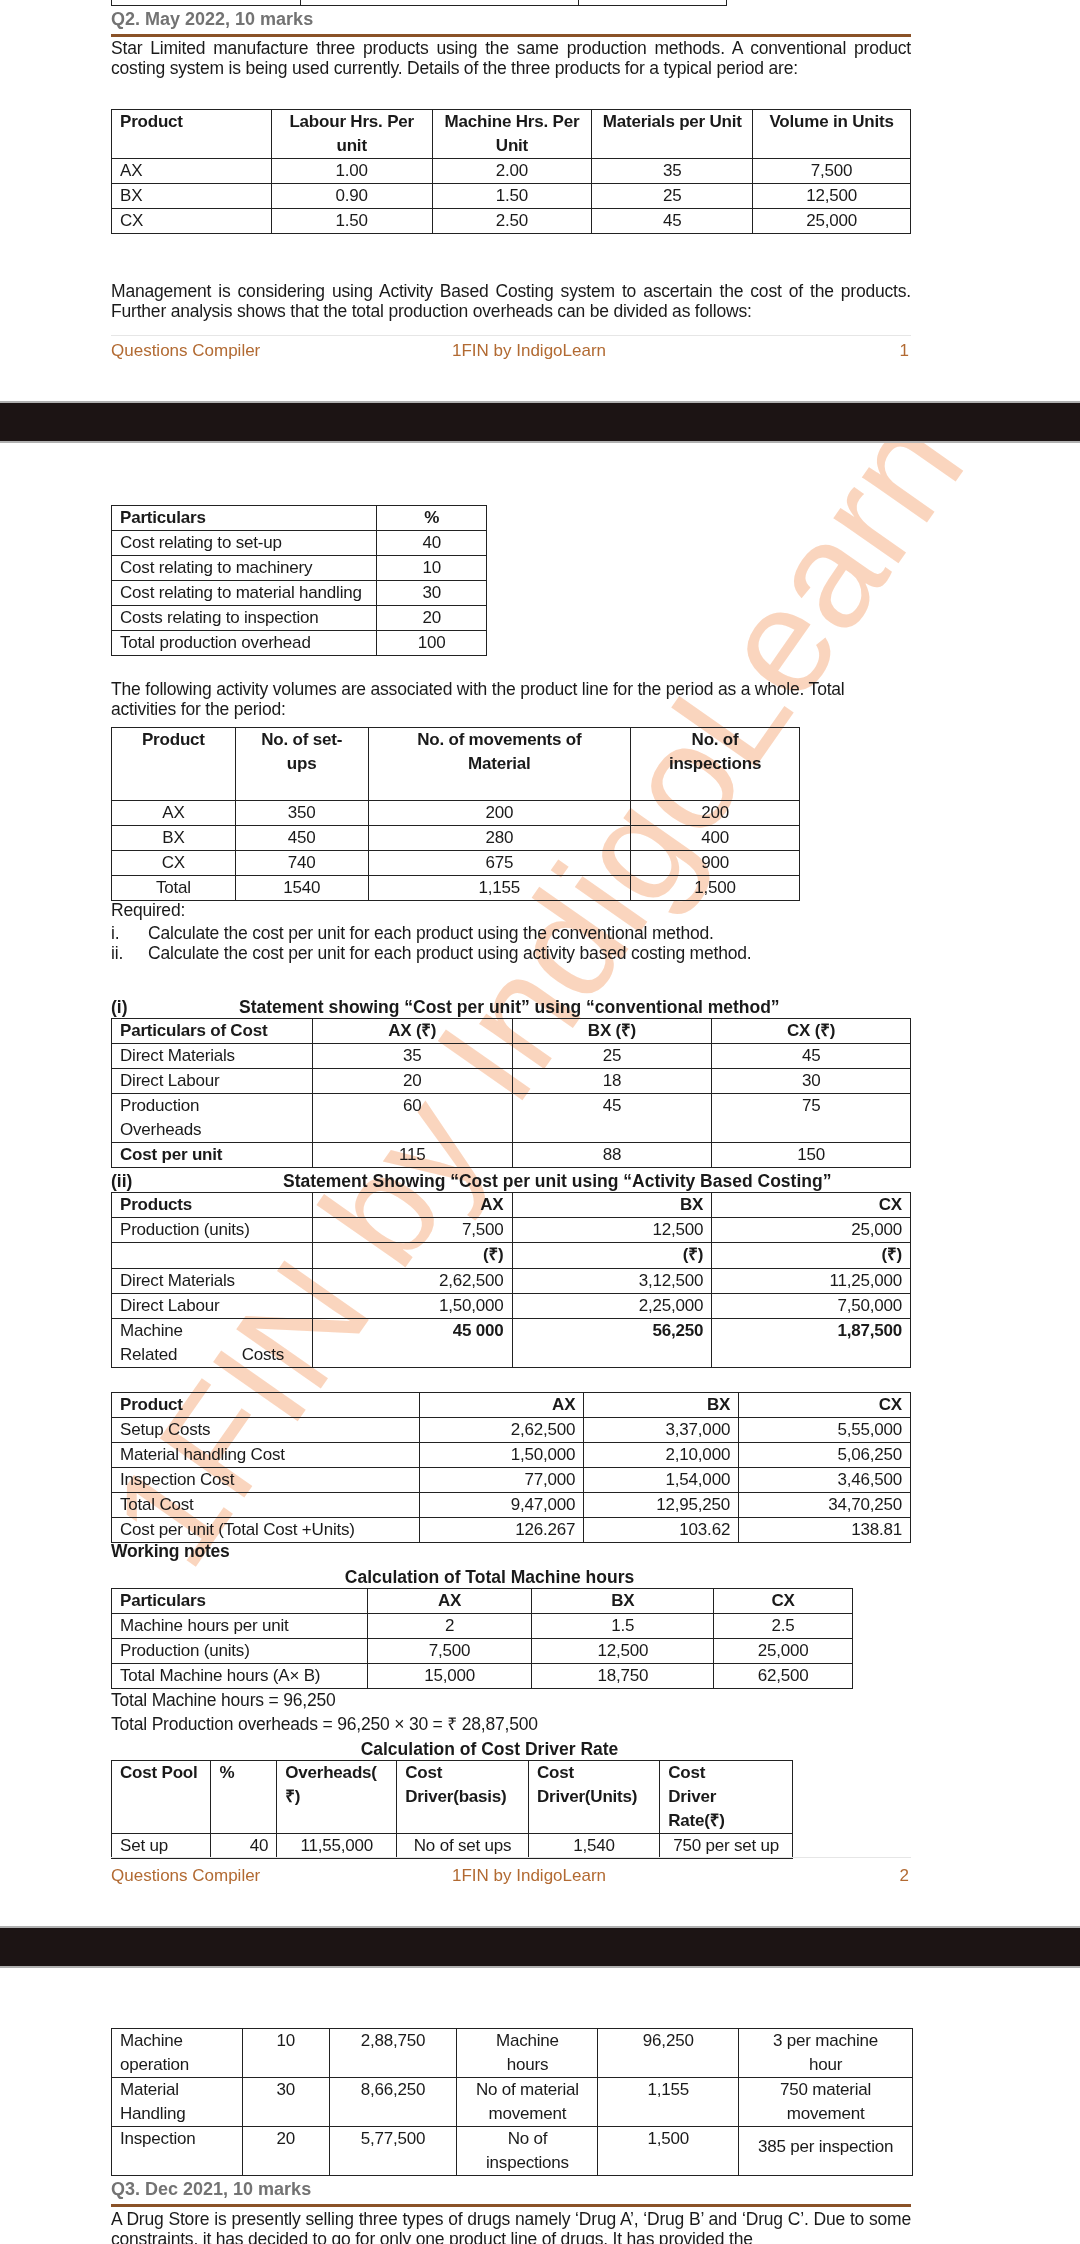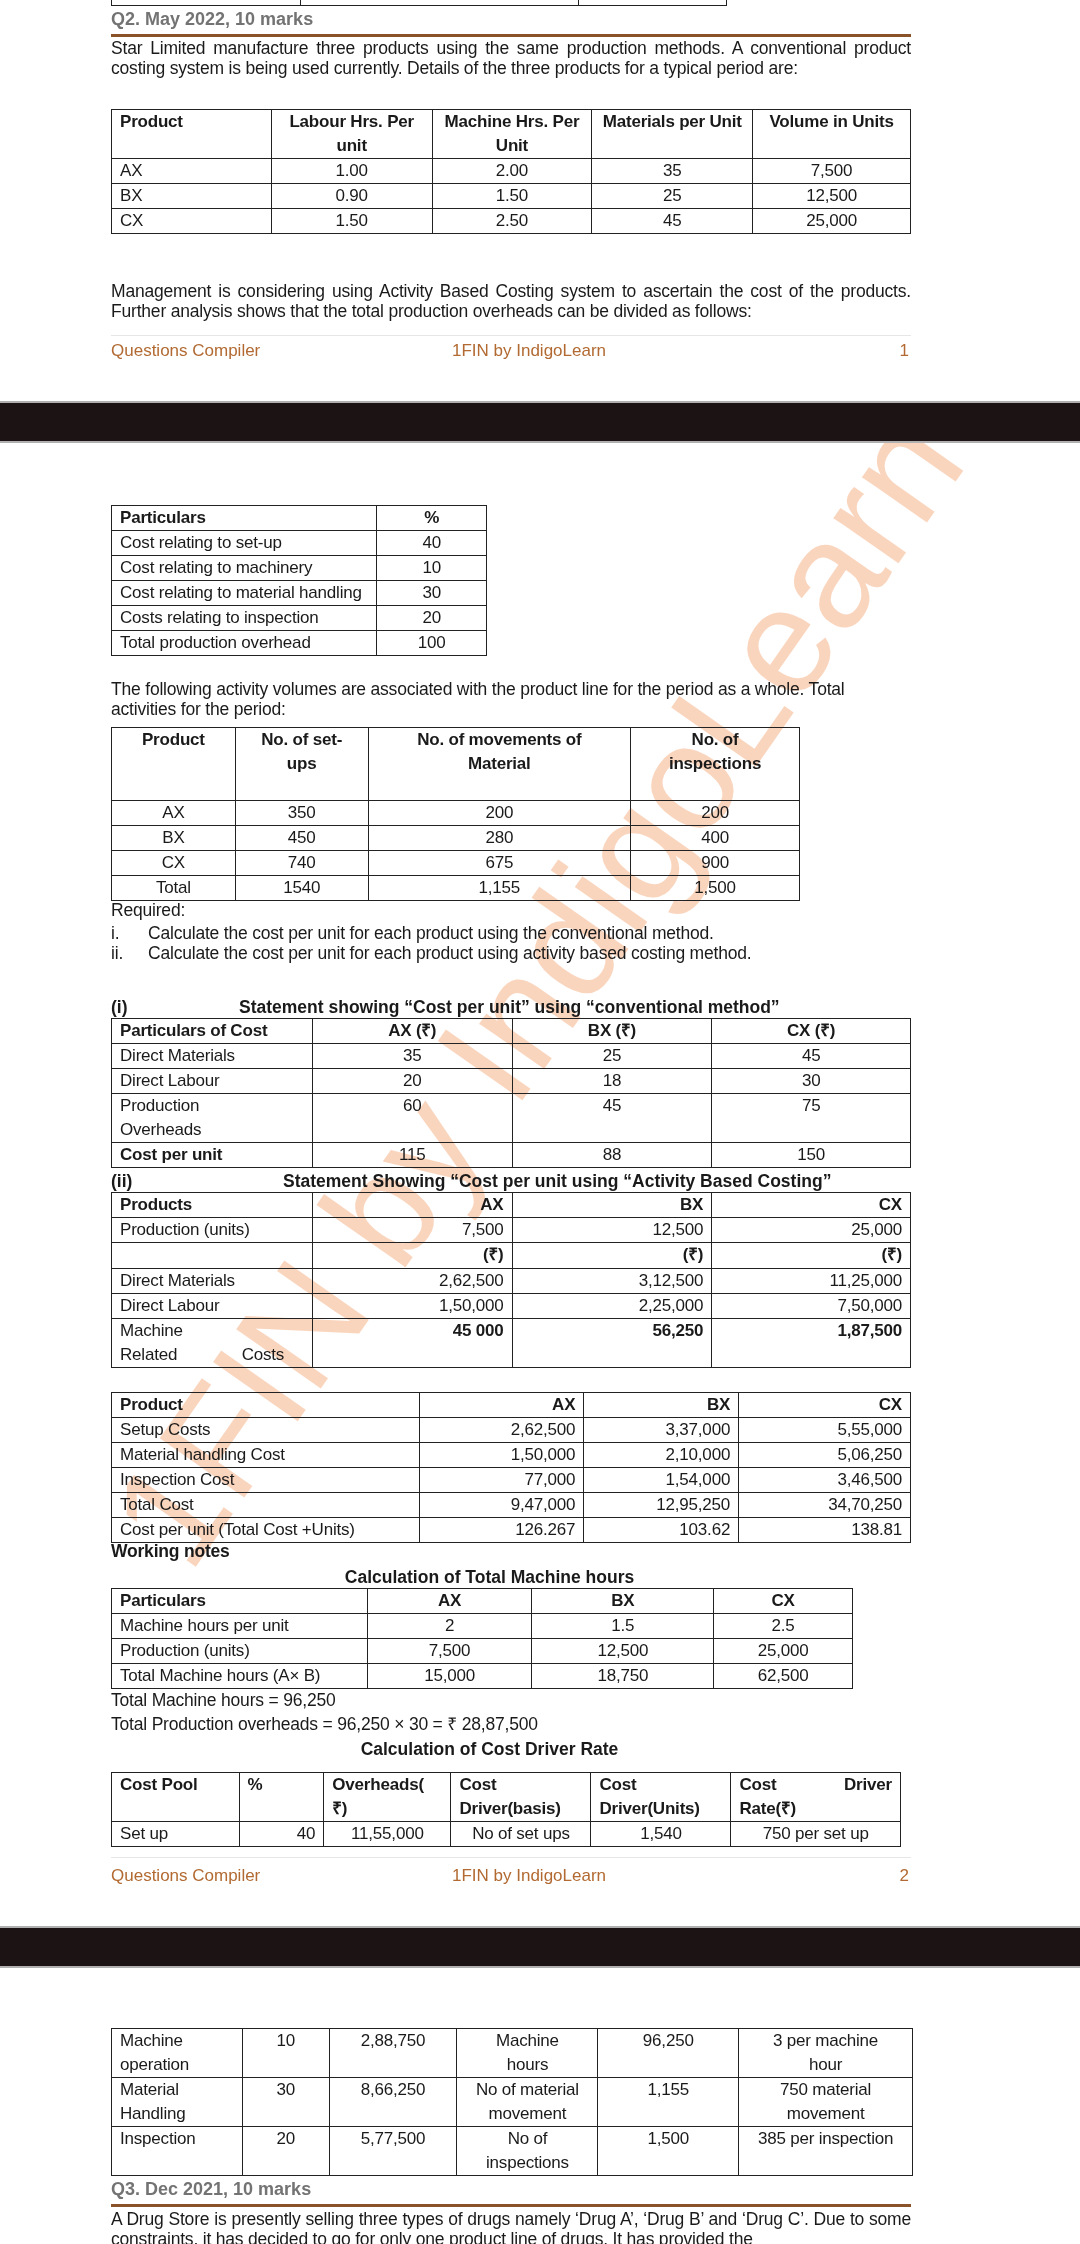--- a/index.html
+++ b/index.html
@@ -364,21 +364,21 @@
       <td class="c">18,750</td>
       <td class="c">62,500</td>
     </tr>
   </tbody>
     </table>
 
   <div class="abs content txt" style="top:1247px;">Total Machine hours = 96,250</div>
   <div class="abs content txt" style="top:1271px;">Total Production overheads = 96,250 × 30 = ₹ 28,87,500</div>
 
   <div class="abs cap" style="left:111px;width:757px;top:1295px;text-align:center;">Calculation of Cost Driver Rate</div>
-  <table class="abs" style="left:111px;top:1317px;width:790px;margin-top:12px;">
+  <table class="abs" style="left:111px;top:1317px;width:682px;">
     <colgroup>
         <col style="width:131px">
         <col style="width:87px">
         <col style="width:128px">
         <col style="width:141px">
         <col style="width:141px">
         <col style="width:174px">
       </colgroup>
     <tbody>
         <tr>
@@ -437,21 +437,21 @@
       <td class="c" style="padding:0 4px;">No of material movement</td>
       <td class="c">1,155</td>
       <td class="c" style="padding:0 24px;">750 material movement</td>
     </tr>
     <tr>
       <td>Inspection</td>
       <td class="c">20</td>
       <td class="c">5,77,500</td>
       <td class="c" style="padding:0 20px;">No of inspections</td>
       <td class="c">1,500</td>
-      <td class="c" style="padding:0 2px;">385 per inspection</td>
+      <td class="c" style="padding:8px 2px;">385 per inspection</td>
     </tr>
   </tbody>
     </table>
 
   <div class="abs content qhead" style="top:210px;">Q3. Dec 2021, 10 marks</div>
   <div class="abs content qrule" style="top:236px;"></div>
   <div class="abs content txt justify" style="top:241px;">A Drug Store is presently selling three types of drugs namely ‘Drug A’, ‘Drug B’ and ‘Drug C’. Due to some constraints, it has decided to go for only one product line of drugs. It has provided the</div>
 </div>
 
 </body></html>

